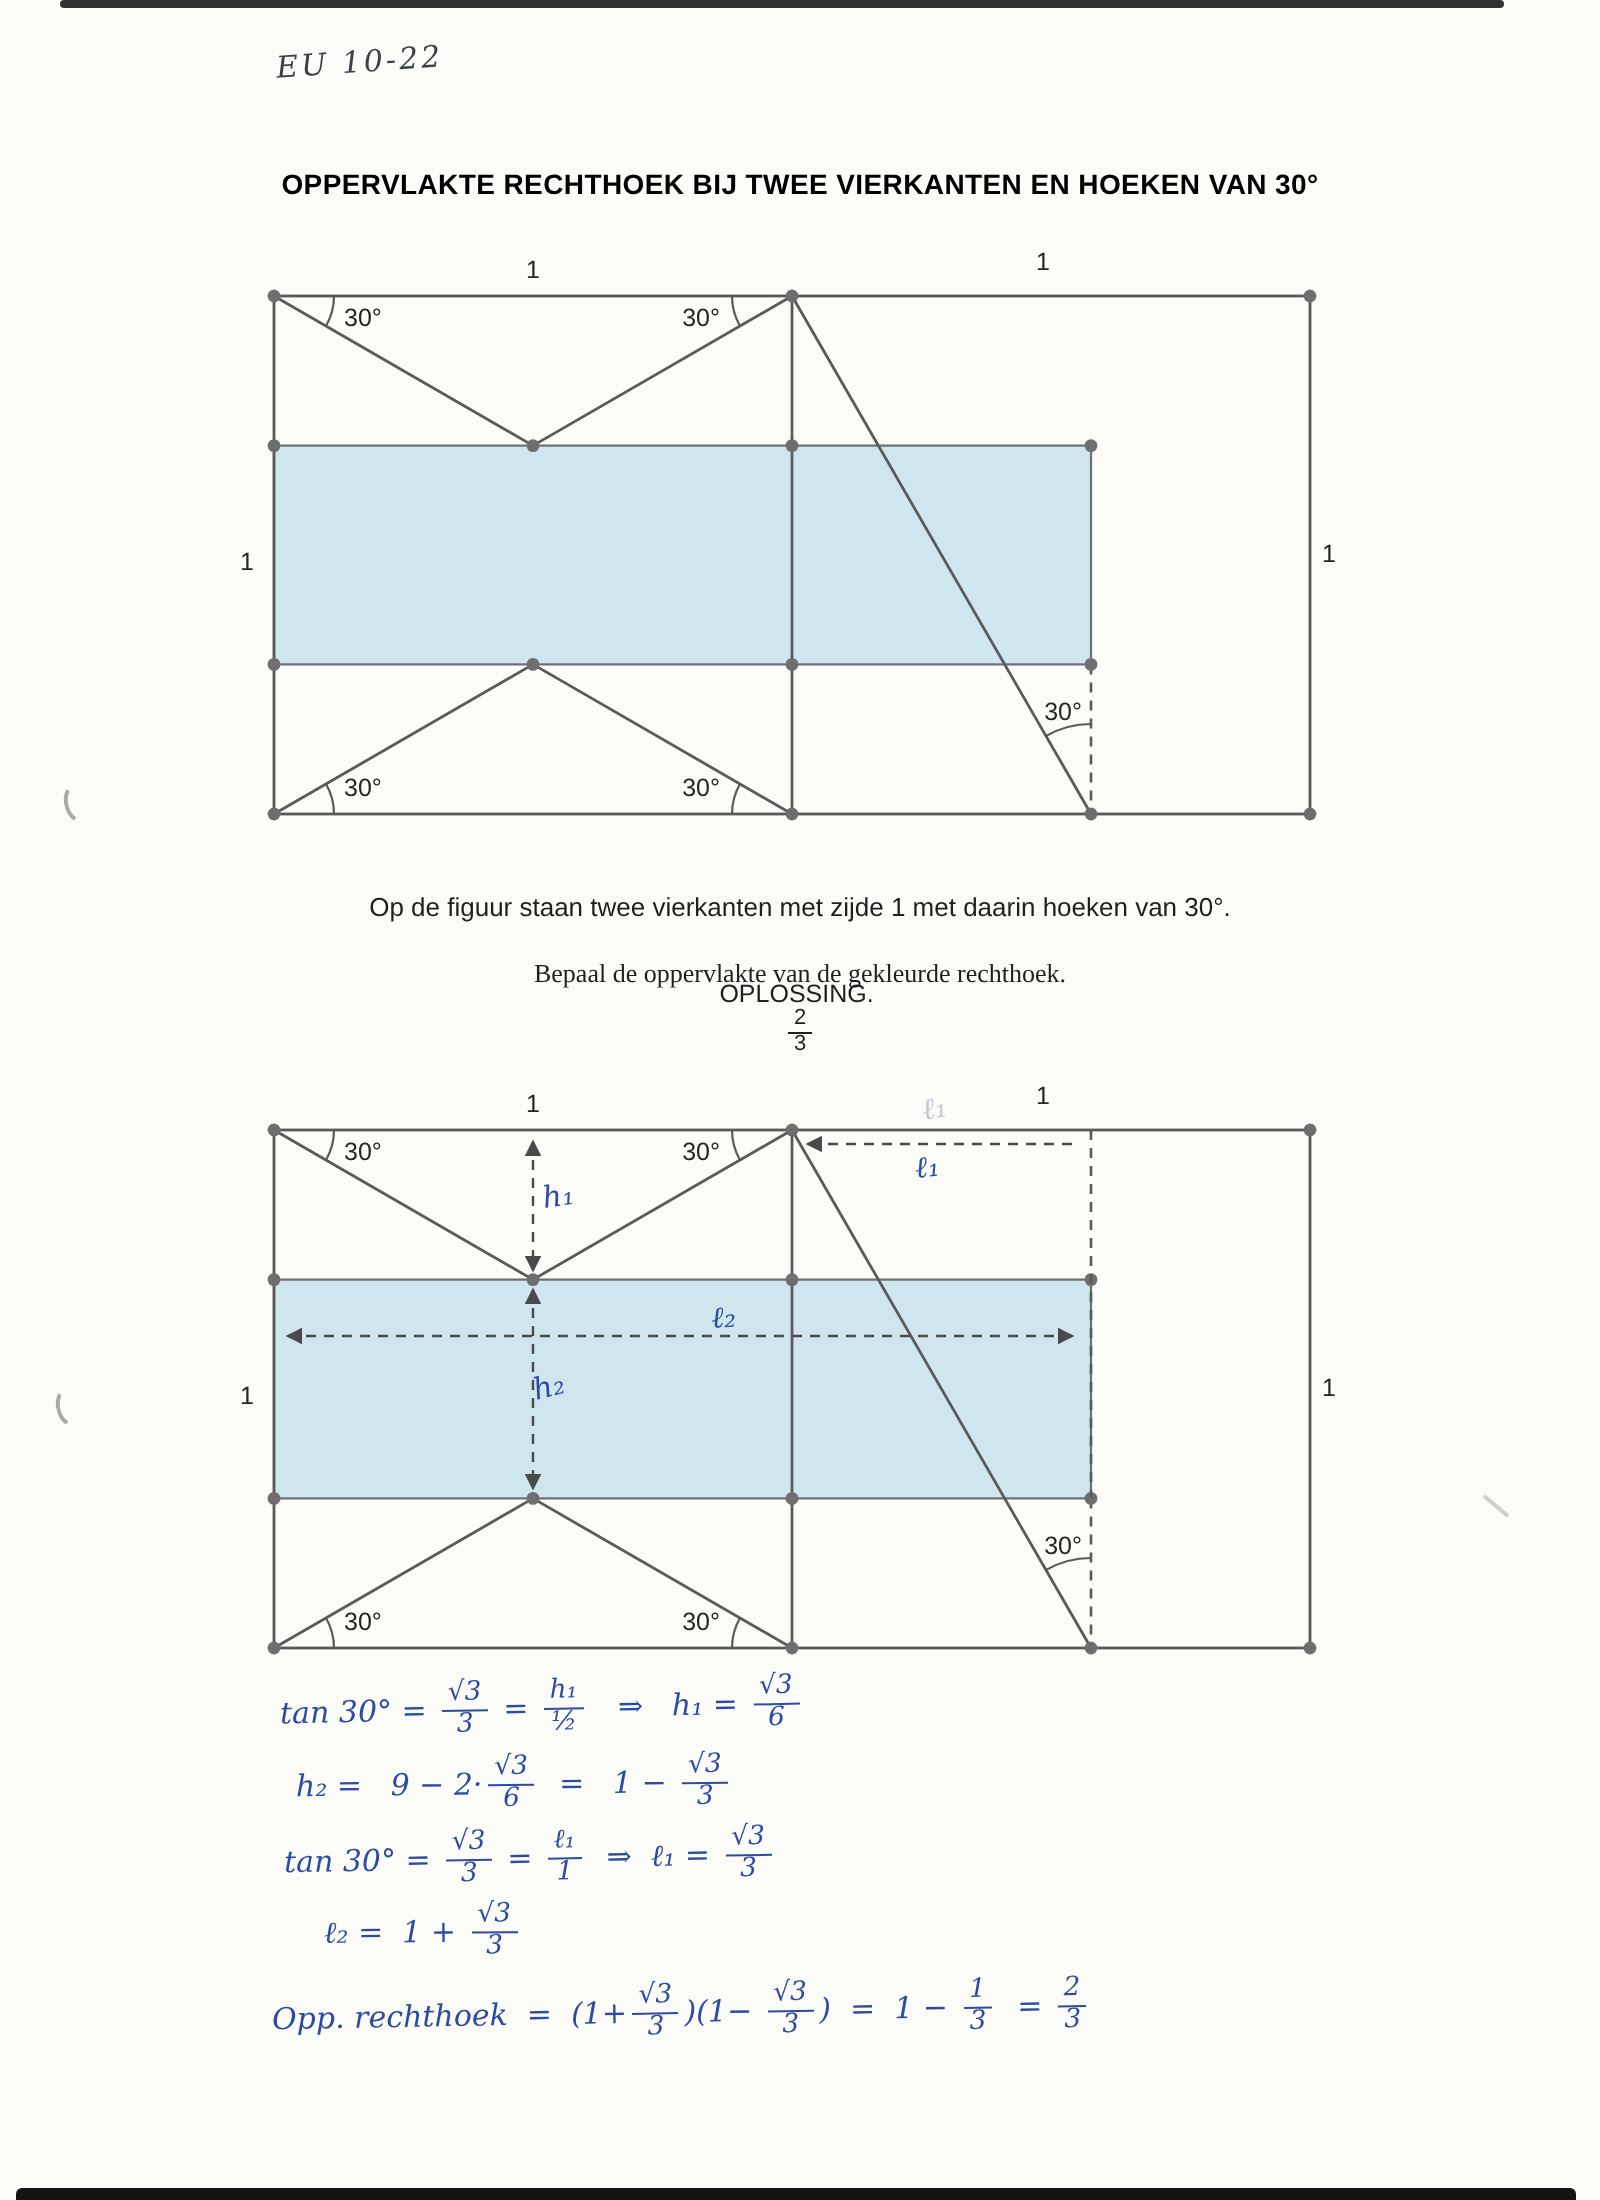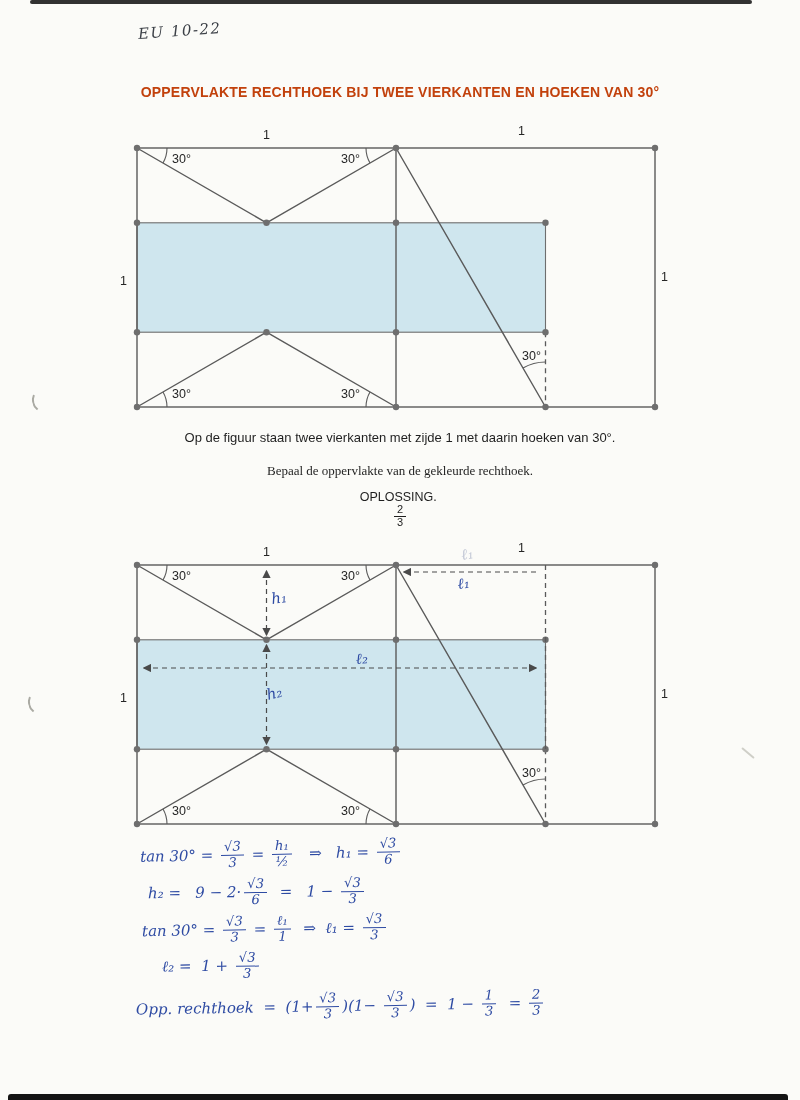--- a/index.html
+++ b/index.html
@@ -12,22 +12,22 @@
   .scan-bottom{position:absolute;bottom:0;left:8px;width:780px;height:6px;background:#141414;border-radius:3px 3px 0 0;}
   .punch{position:absolute;width:14px;height:18px;border:2px solid transparent;border-left:2px solid #aaaaa3;border-radius:50%;}
   .p1{left:32px;top:390px;transform:rotate(-14deg);}
   .p2{left:28px;top:692px;transform:rotate(-14deg);}
   .pencil{position:absolute;left:740px;top:752px;width:16px;height:2px;background:#cfcfc8;transform:rotate(40deg);border-radius:1px;}
 
   
   .hw-note{position:absolute;left:138px;top:22px;font:italic 15px "DejaVu Serif",serif;color:#3c4047;
            transform:rotate(-4deg);letter-spacing:1.5px;}
   .title{position:absolute;left:0;right:0;top:84px;margin:0;text-align:center;font-size:14px;font-weight:bold;
-         color:#c2410c;letter-spacing:.2px;}
-  .caption{position:absolute;left:0;right:0;margin:0;text-align:center;font-size:13px;color:#1f1f1f;}
+         color:#000000;letter-spacing:.2px;}
+  .caption{position:absolute;left:0;right:0;margin:16px;text-align:center;font-size:13px;color:#1f1f1f;}
   .t1{top:430px;}
   .t2{top:463px;font-family:Liberation Serif, serif;}
   .oplossing{position:absolute;left:0;right:0;top:490px;display:flex;justify-content:center;
              color:#1f1f1f;font-size:12.5px;}
   .formula{display:flex;align-items:center;white-space:pre;flex-direction:column;}
 
   
   .work{position:absolute;display:flex;align-items:center;white-space:pre;height:36px;
         color:#2e4ba3;font:italic 15px "DejaVu Serif",serif;}
   .w1{left:140px;top:836px;transform:rotate(-1.2deg);}

